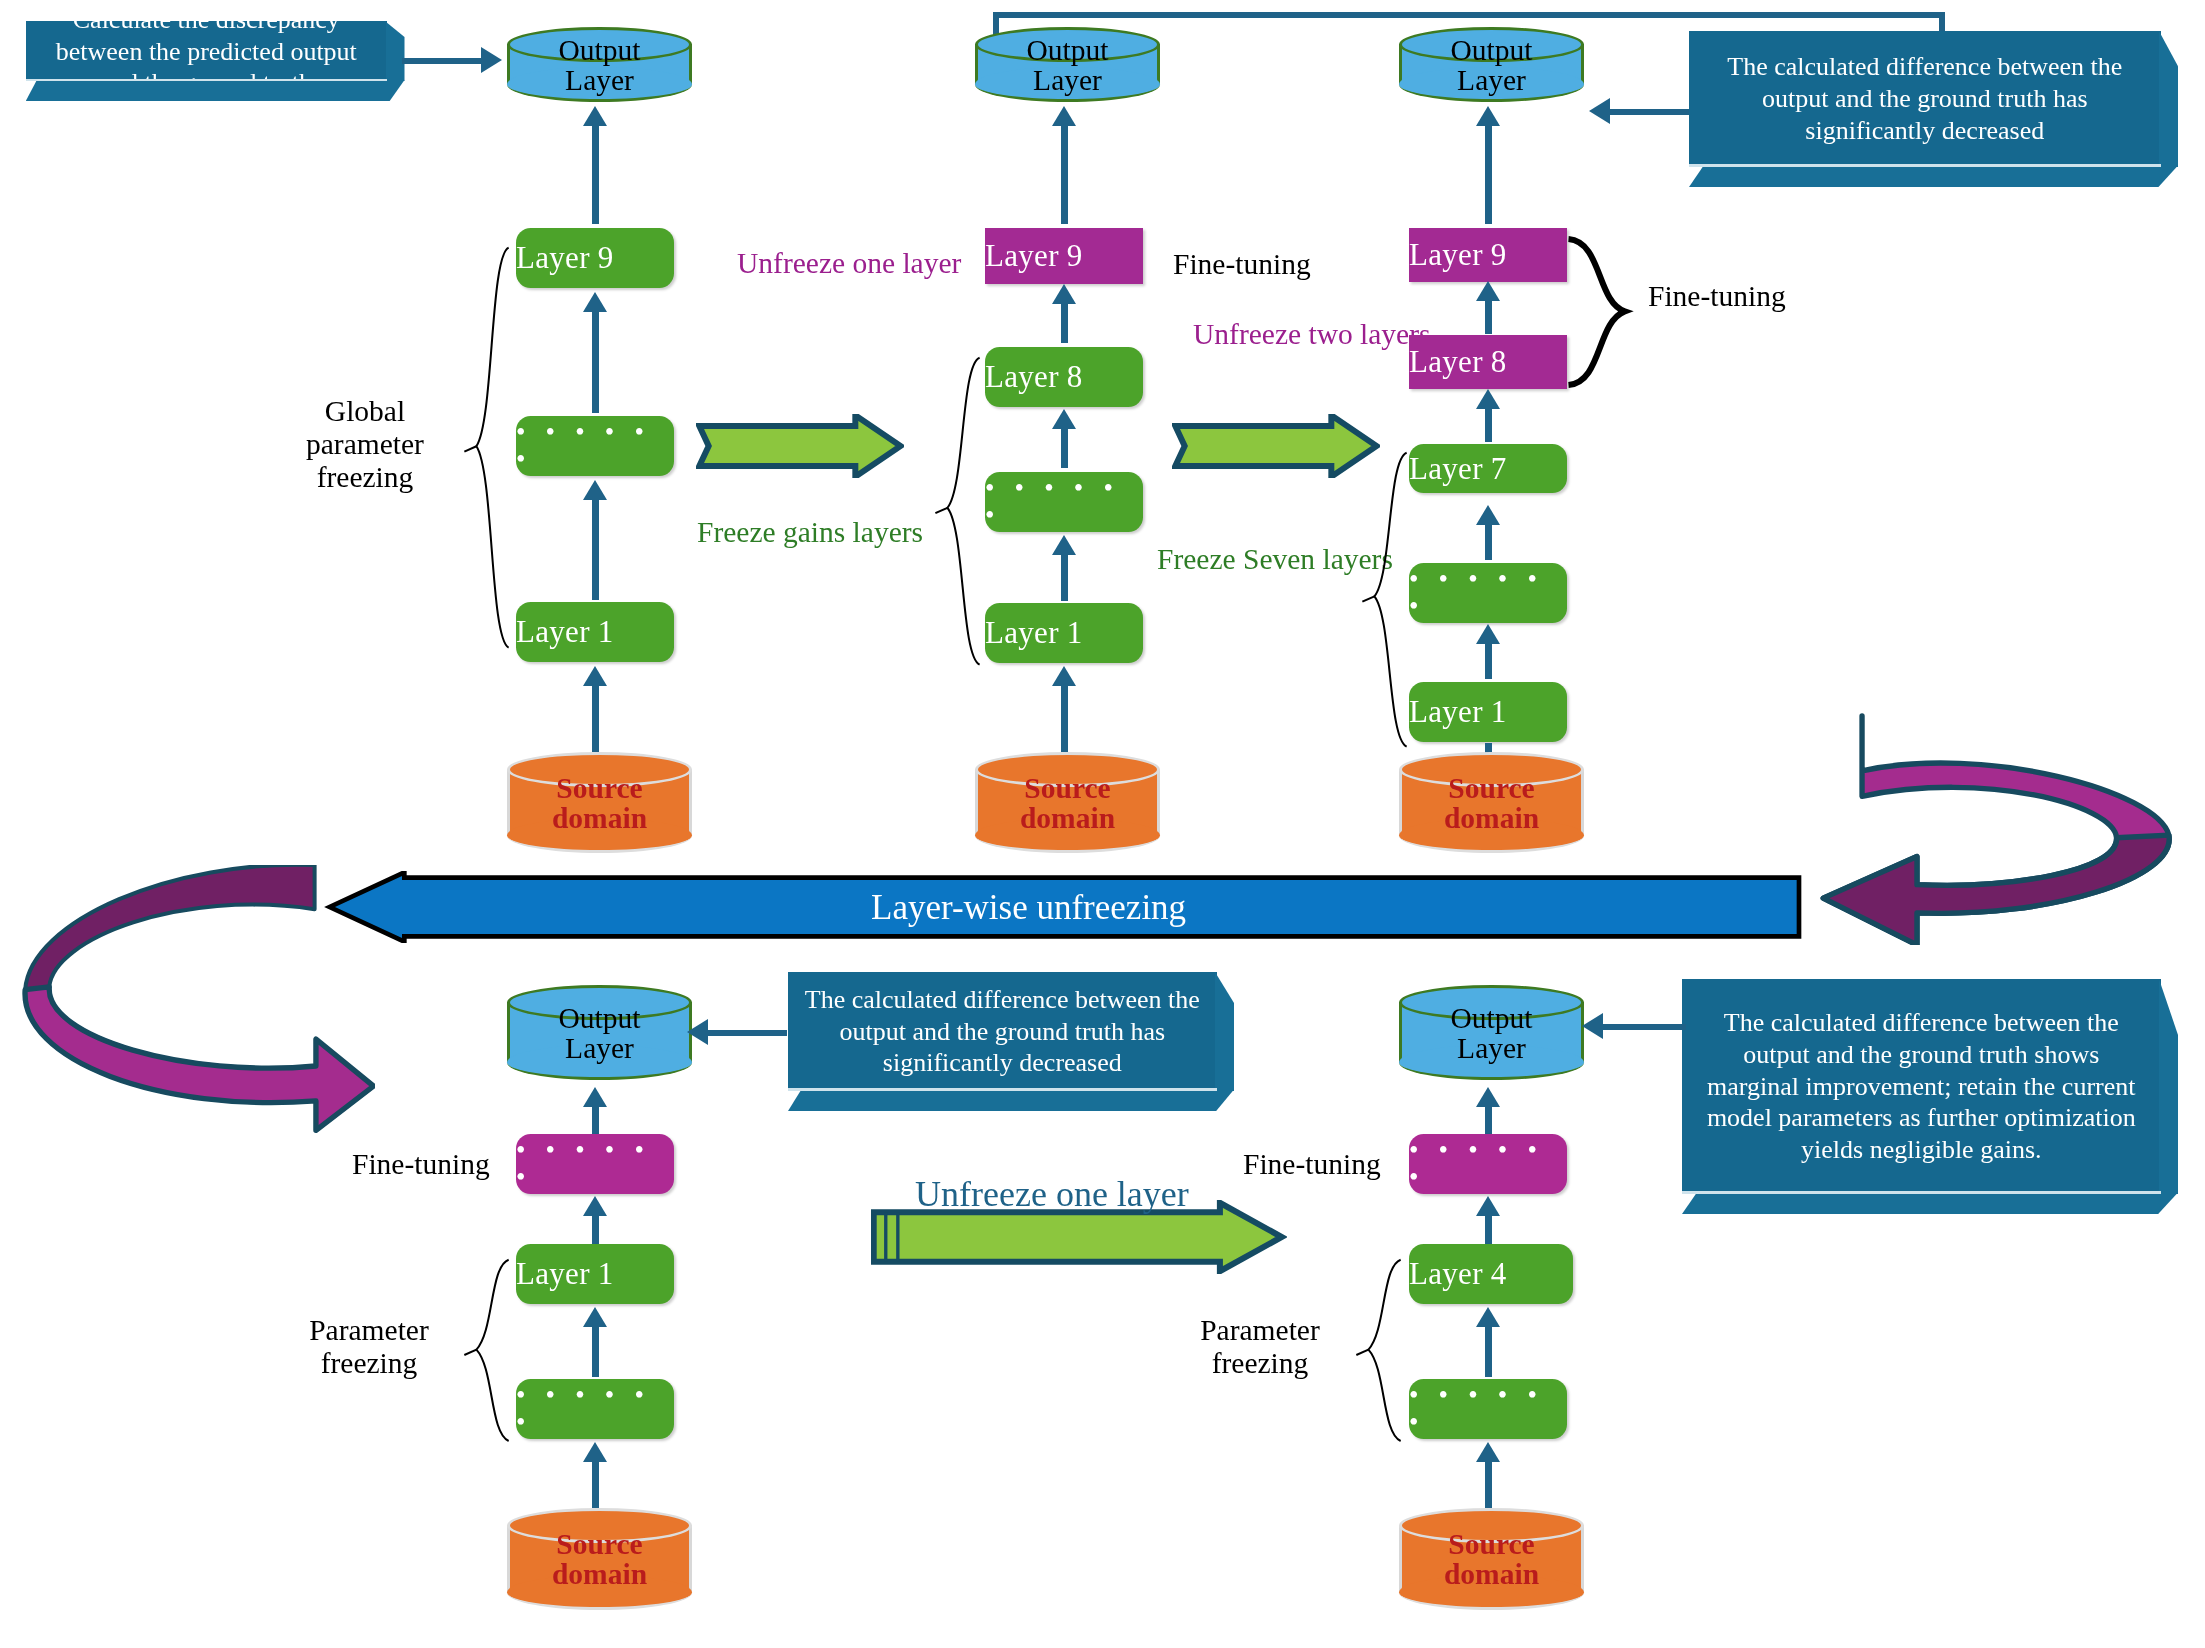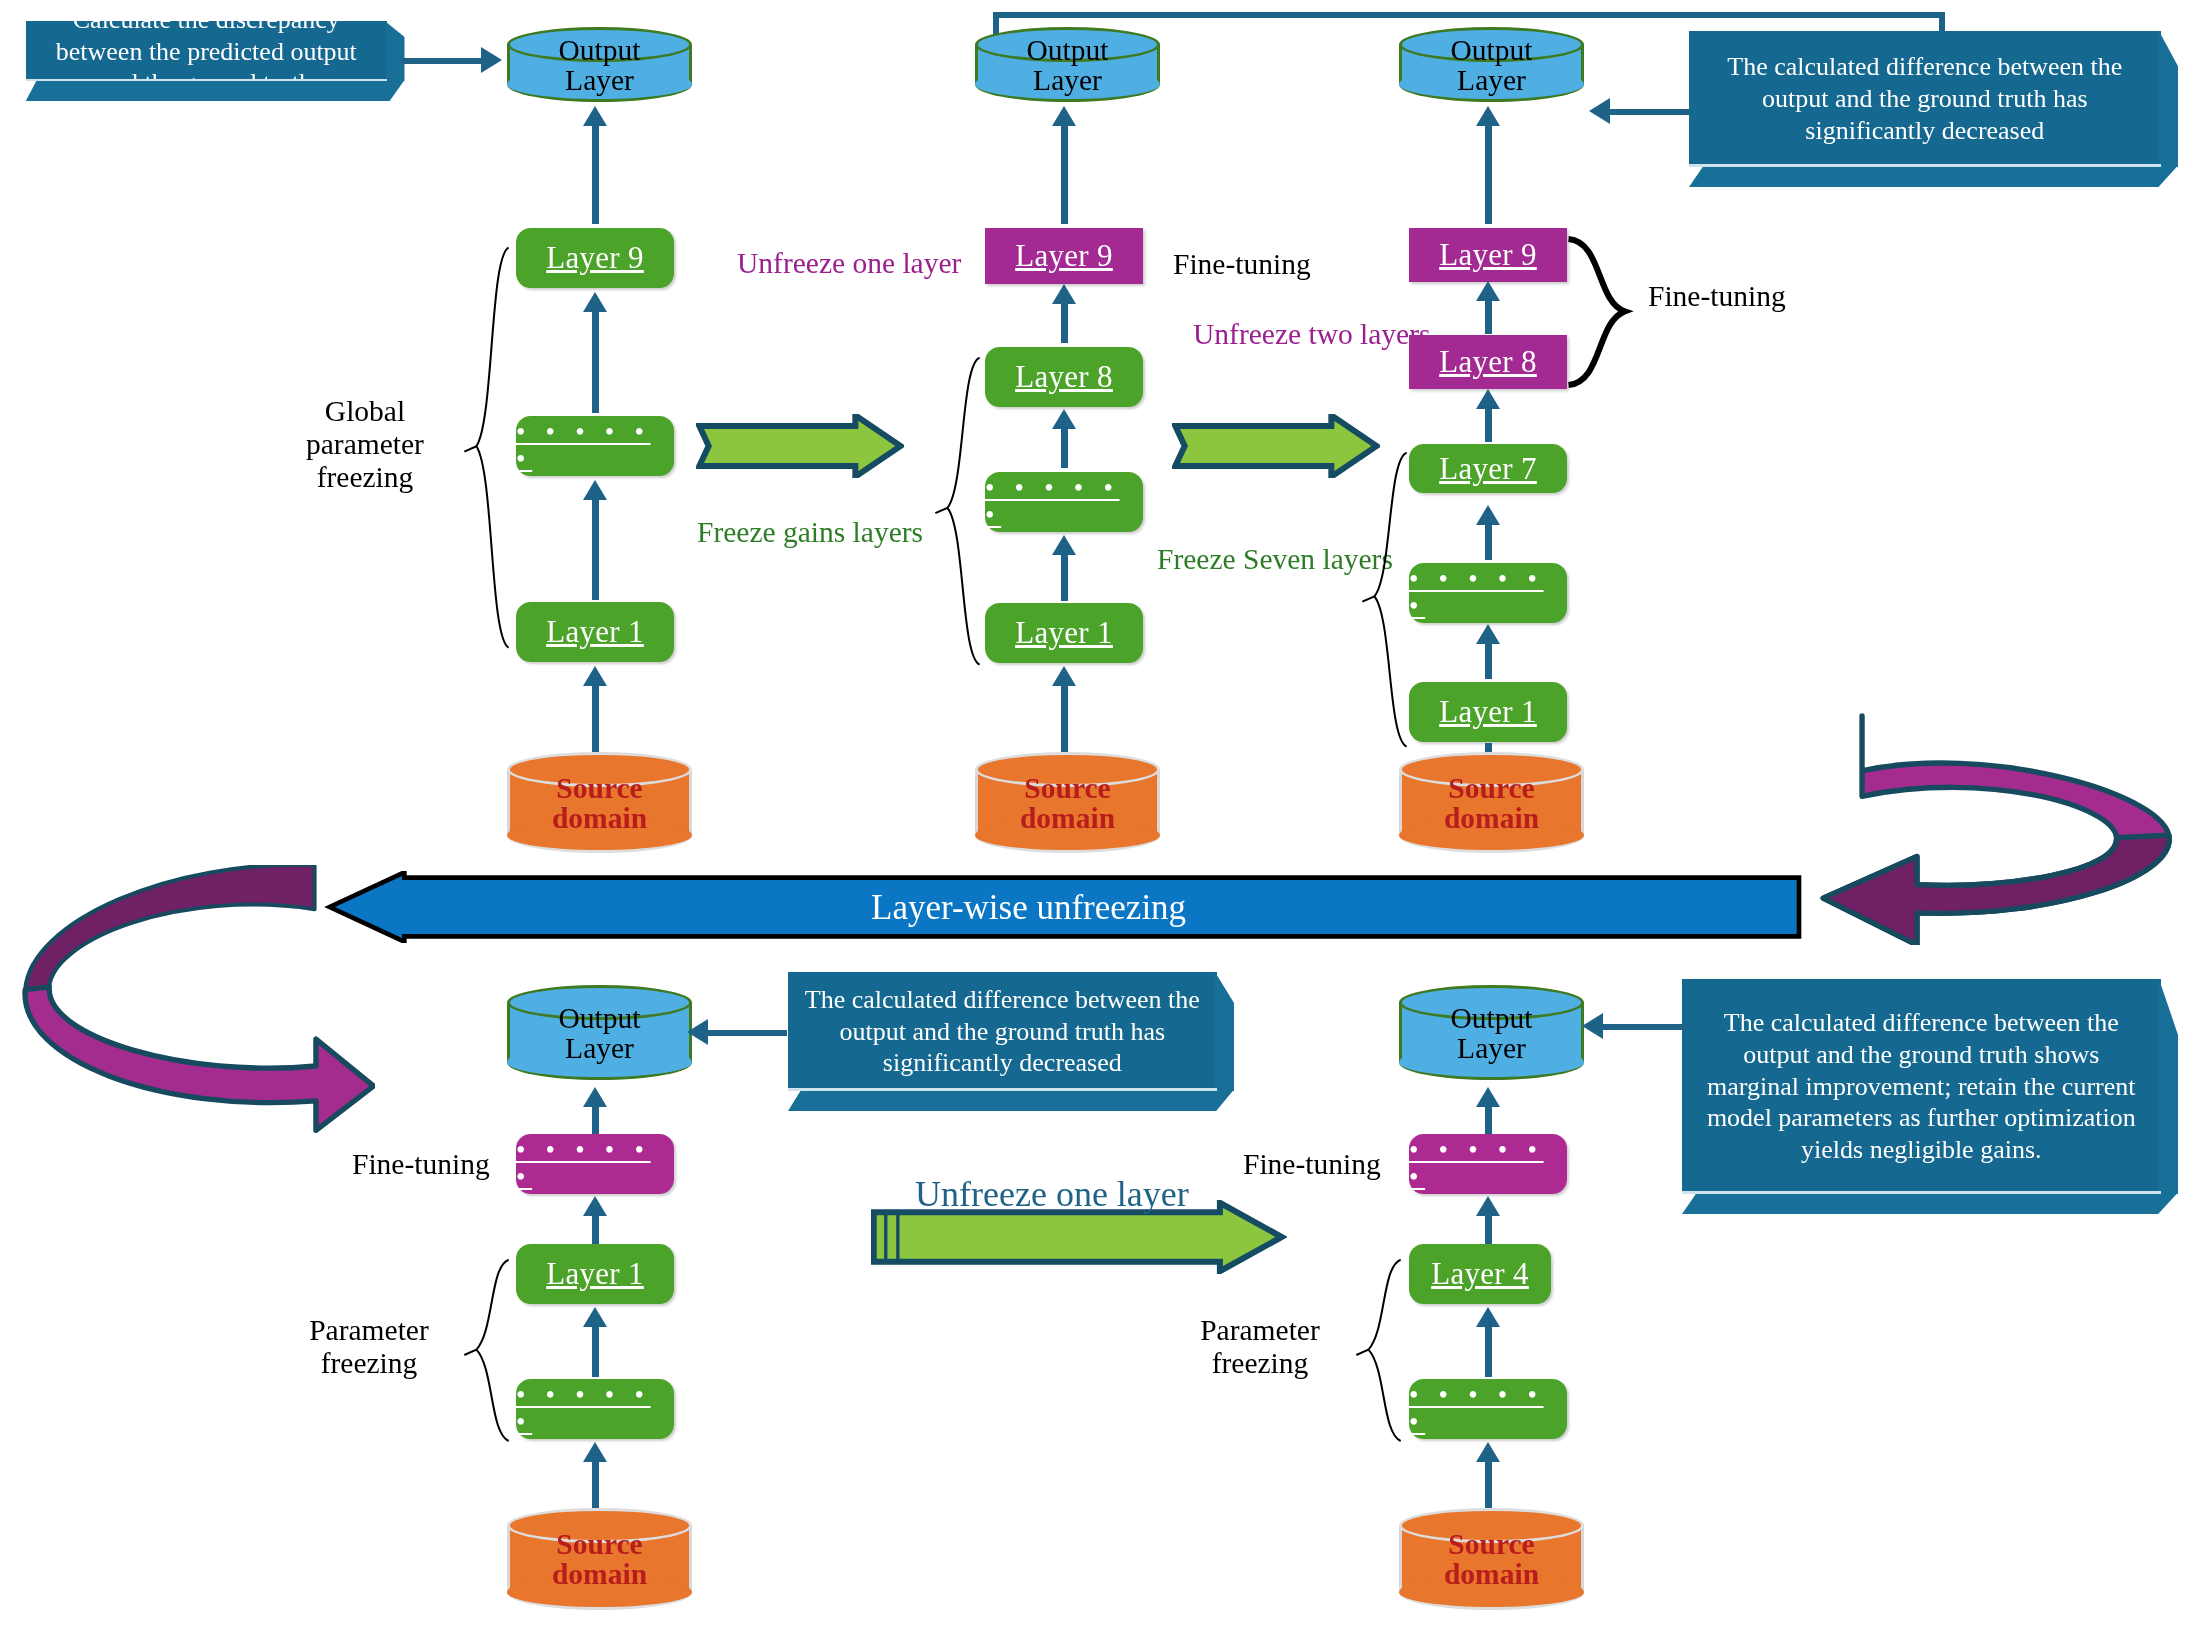--- a/index.html
+++ b/index.html
@@ -3,24 +3,23 @@
 <meta charset="utf-8">
 <style>
   html,body{margin:0;padding:0;background:#fff;}
   body{width:2205px;height:1649px;position:relative;overflow:hidden;
        font-family:"Liberation Serif","DejaVu Serif",serif;}
   .stage{position:absolute;left:0;top:0;width:2205px;height:1649px;}
   .abs{position:absolute;}
 
   
   .layerbox{
-    position:absolute;display:flex;align-items:center;justify-content:center;
+    position:absolute;display:flex;align-items:center;
     color:#ffffff;font-size:31px;letter-spacing:0.3px;
     box-shadow:2px 2px 2.7px rgba(0,0,0,.20);
-    text-decoration:underline;
   }
   .layerbox.green{background:#4CA32A;border-radius:14.7px;}
   .layerbox.purple-round{background:#AE2A93;border-radius:14.7px;}
   .layerbox.purple-rect{background:#A32A93;border-radius:0;}
   .dots{letter-spacing:6.7px;font-size:27px;line-height:1;}
 
   
   .cyl{position:absolute;}
   .cyl .body{position:absolute;left:0;right:0;top:17.4px;bottom:17.4px;
              background:#4FAEE2;border-left:3.4px solid #3E7A22;border-right:3.4px solid #3E7A22;}
@@ -365,21 +364,21 @@
     <div class="lbl">
       <div>Output</div>
       <div>Layer</div>
     </div>
   </div>
   <div class="varrow" style="left:1485px;top:1106px;height:67px;"></div>
   <div class="layerbox purple-round" style="left:1409px;top:1134px;width:158px;height:60px;">
     <span class="dots">• • • • • •</span>
   </div>
   <div class="varrow" style="left:1485px;top:1215px;height:47px;"></div>
-  <div class="layerbox green" style="left:1409px;top:1244px;width:142px;height:60px;">
+  <div class="layerbox green" style="left:1409px;top:1244px;width:164px;height:60px;">
     <span>Layer 4</span>
   </div>
   <div class="varrow" style="left:1485px;top:1326px;height:51px;"></div>
   <div class="layerbox green" style="left:1409px;top:1379px;width:158px;height:60px;">
     <span class="dots">• • • • • •</span>
   </div>
   <div class="varrow" style="left:1485px;top:1461px;height:47px;"></div>
   <div class="cyl orange" style="left:1399px;top:1508px;width:185px;height:102px;">
     <div class="body"></div>
       <div class="top"></div>

